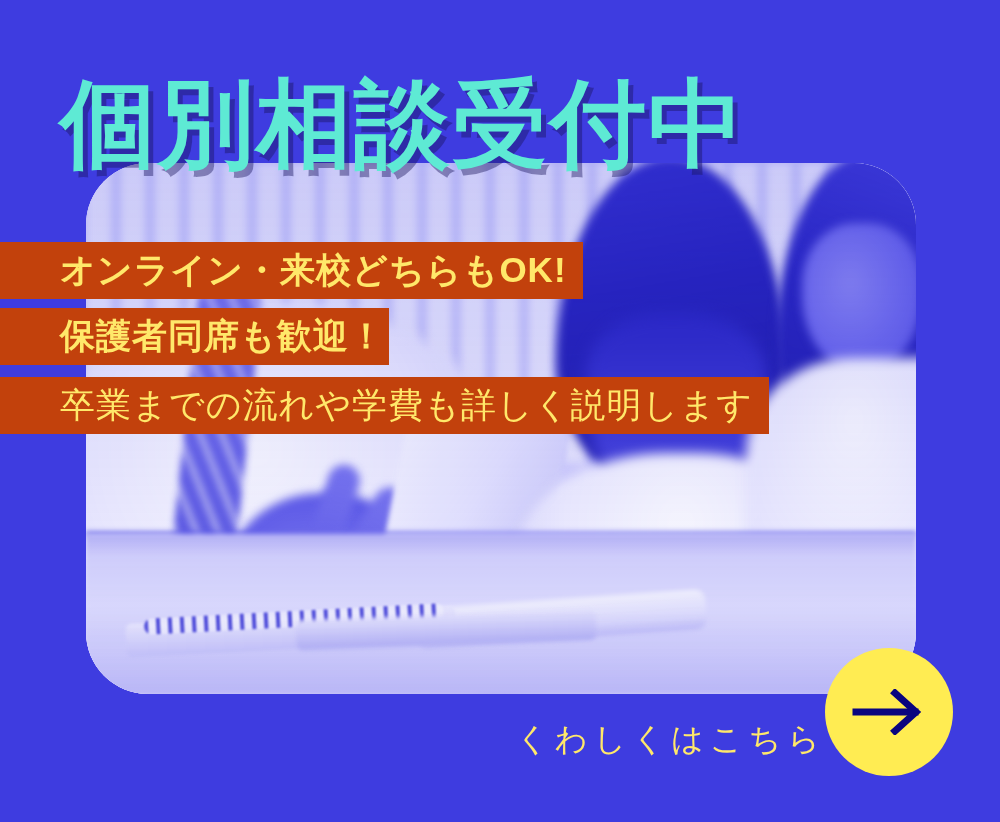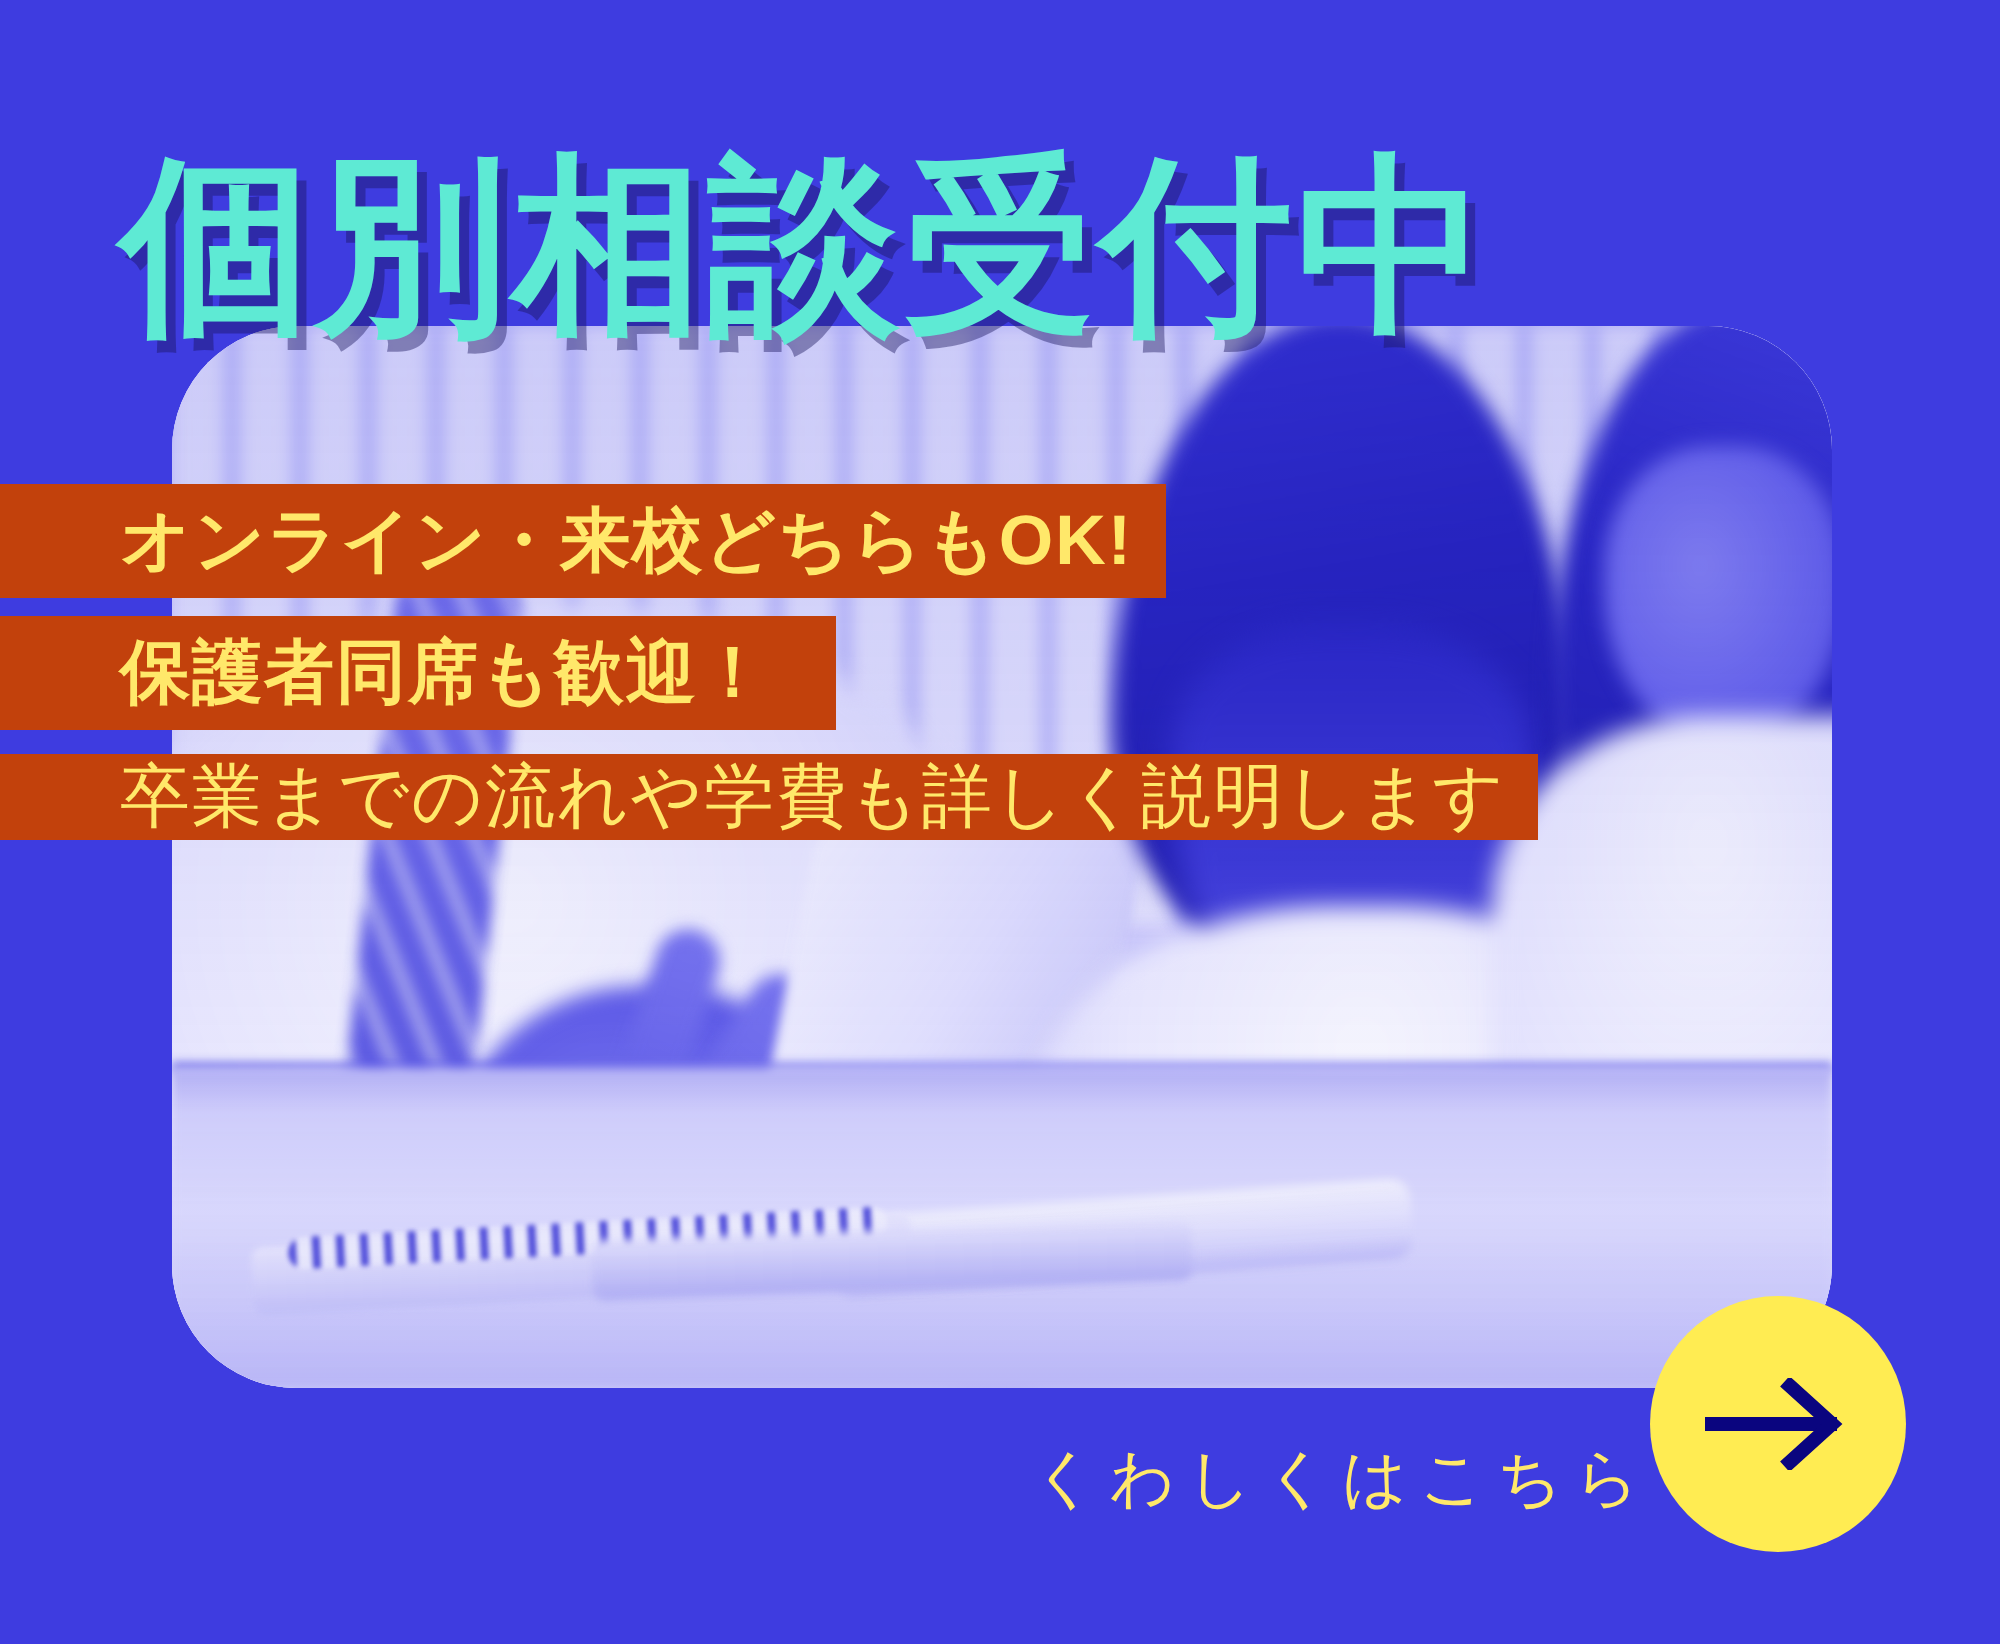--- a/index.html
+++ b/index.html
@@ -243,25 +243,25 @@
     white-space: nowrap;
   }
   .band span { display: block; }
   .band-1 {
     left: 0; top: 242px; height: 57px;
     padding-left: 60px; padding-right: 16px;
     font-size: 35px; font-weight: 600; letter-spacing: 1px;
   }
   .band-2 {
     left: 0; top: 308px; height: 57px;
-    padding-left: 60px; padding-right: 33px;
+    padding-left: 60px; padding-right: 4px;
     font-size: 35px; font-weight: 600; letter-spacing: 1px;
   }
   .band-3 {
-    left: 0; top: 377px; height: 43px;
+    left: 0; top: 377px; height: 57px;
     padding-left: 60px; padding-right: 16px;
     font-size: 35px; font-weight: 500; letter-spacing: 1px;
   }
 
   
   .cta {
     position: absolute;
     left: 516px;
     top: 718px;
     font-size: 32px;

